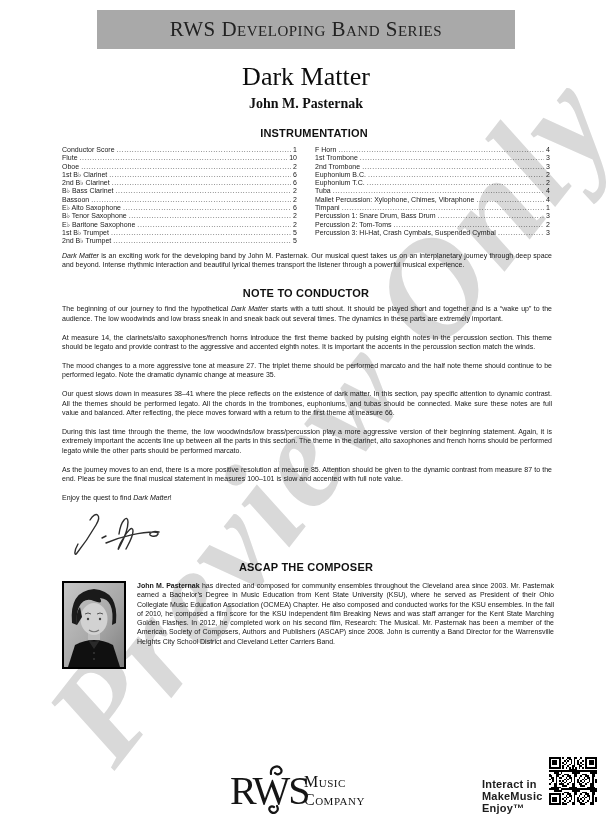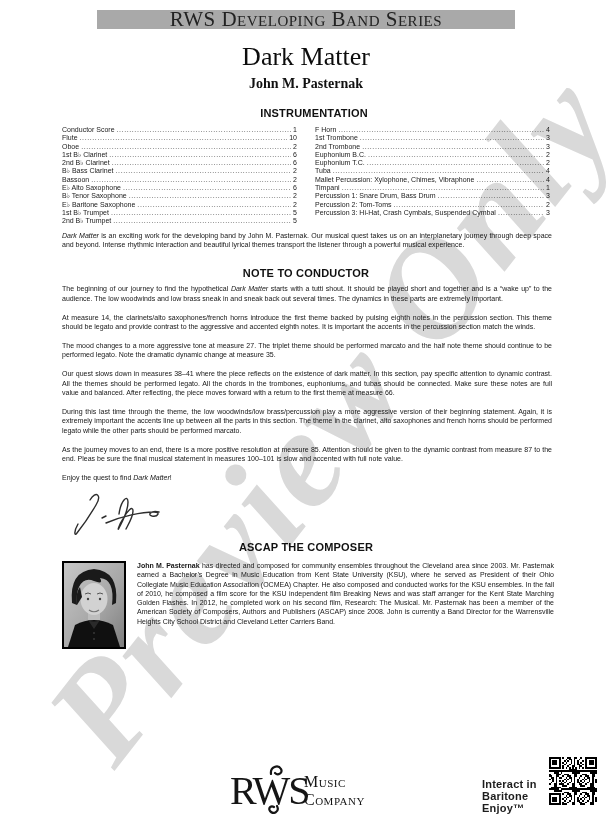--- a/index.html
+++ b/index.html
@@ -7,21 +7,21 @@
 
   .watermark{
     position:absolute;left:330px;top:418px;
     transform:translate(-50%,-50%) rotate(-52deg);
     font-family:"Liberation Serif","DejaVu Serif",serif;
     font-style:italic;font-weight:bold;font-size:140px;letter-spacing:4px;
     color:#d9d9d9;white-space:nowrap;z-index:0;user-select:none;
   }
   .content{position:relative;z-index:1;}
 
-  .banner{margin:10px auto 0;width:418px;height:19px;background:#a9a9a9;
+  .banner{margin:10px auto 0;width:418px;height:39px;background:#a9a9a9;
     display:flex;align-items:center;justify-content:center;}
   .banner-text{font-family:"Liberation Serif","DejaVu Serif",serif;
     font-variant:small-caps;font-size:21px;color:#222;letter-spacing:.5px;}
 
   .title{margin-top:13px;text-align:center;
     font-family:"Liberation Serif","DejaVu Serif",serif;font-size:26px;color:#0c0c0c;}
   .composer{margin-top:4px;text-align:center;
     font-family:"Liberation Serif","DejaVu Serif",serif;font-size:14px;font-weight:bold;color:#111;}
 
   .section-heading{text-align:center;font-size:11px;font-weight:bold;color:#111;letter-spacing:.2px;}
@@ -256,21 +256,21 @@
       <path d="M41,10 C40,3 48,0 51,5 C53,9 48,12 45,9"></path>
       <path d="M47,42 C50,48 43,51 40,47 C38,44 41,41 44,43"></path>
     </g>
     <text x="74" y="23" font-family="&quot;Liberation Serif&quot;,&quot;DejaVu Serif&quot;,serif" font-size="16" style="font-variant:small-caps" letter-spacing=".5" fill="#151515">Music</text>
     <text x="74" y="41" font-family="&quot;Liberation Serif&quot;,&quot;DejaVu Serif&quot;,serif" font-size="16" style="font-variant:small-caps" letter-spacing=".5" fill="#151515">Company</text>
   </svg>
 </div>
 
 <div class="mm-block">
   <div>Interact in</div>
-  <div>Baritone</div>
+  <div>MakeMusic</div>
   <div>Enjoy™</div>
 </div>
 
 <svg class="qr" viewBox="0 0 29 29" shape-rendering="crispEdges">
   <rect width="29" height="29" fill="#fff"></rect>
   <g fill="#000">
     <path d="M0,0h7v7h-7z M1,1v5h5v-5z" fill-rule="evenodd"></path>
     <rect x="2" y="2" width="3" height="3"></rect>
     <path d="M22,0h7v7h-7z M23,1v5h5v-5z" fill-rule="evenodd"></path>
     <rect x="24" y="2" width="3" height="3"></rect>

